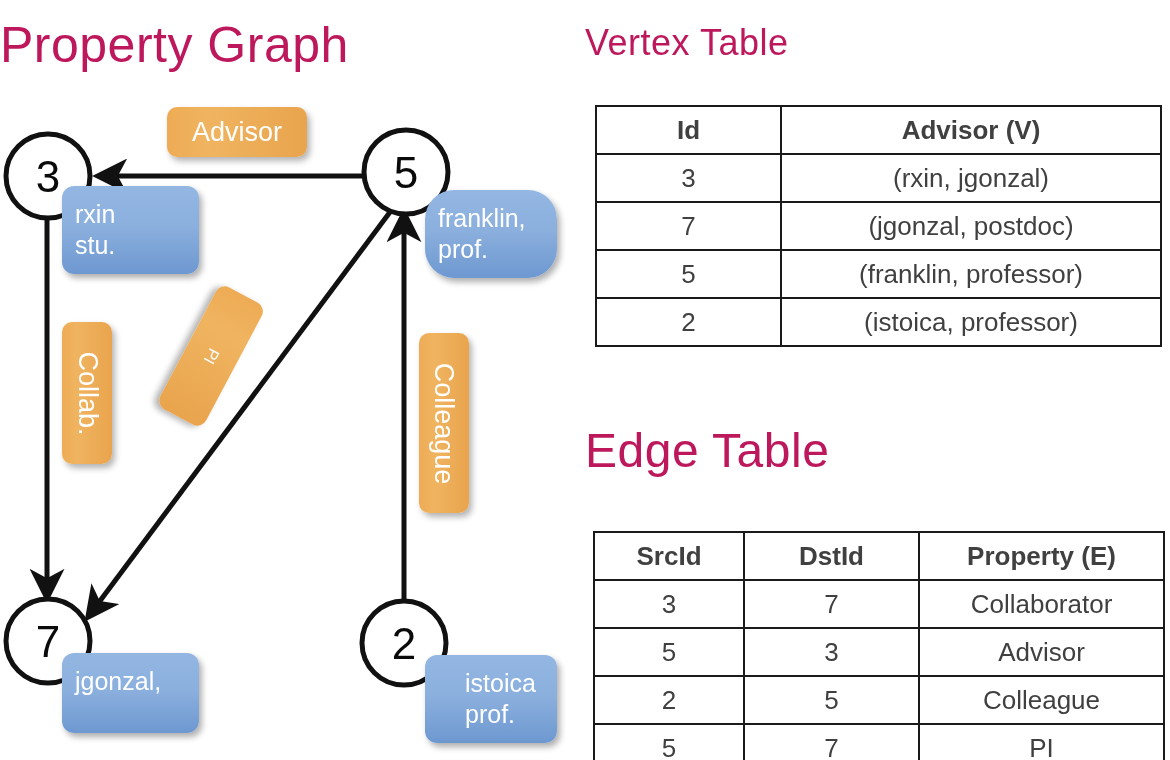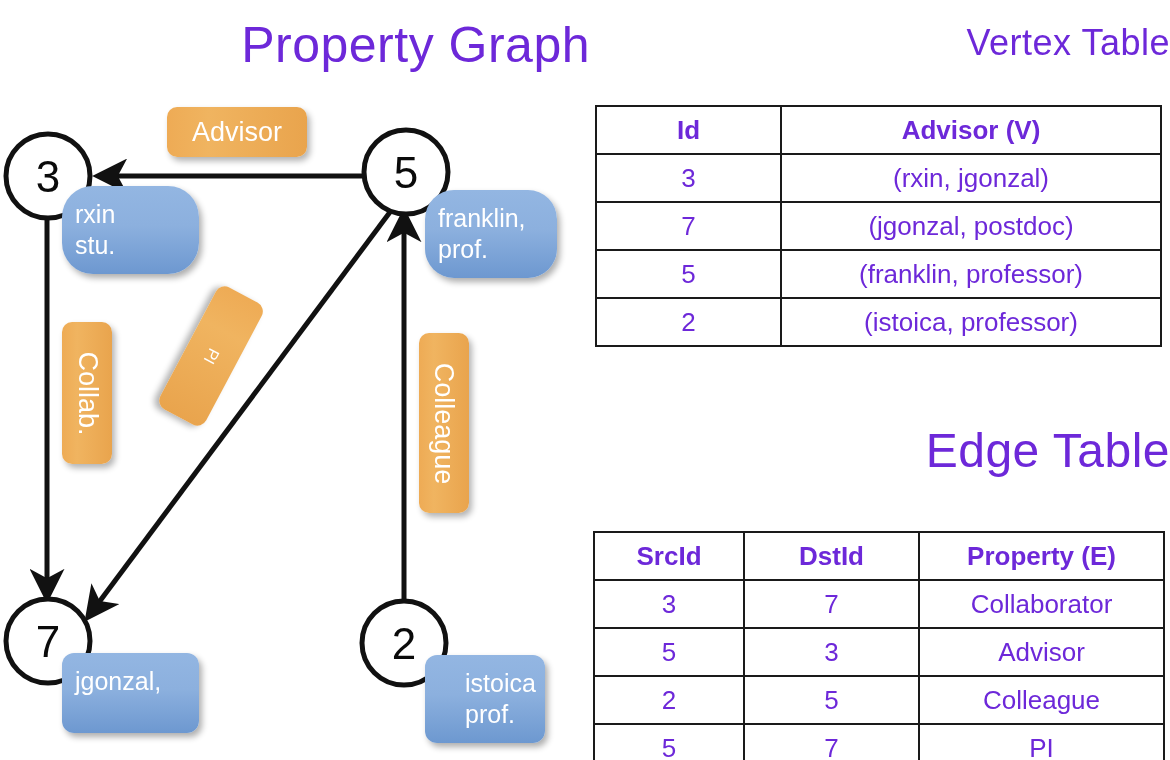--- a/index.html
+++ b/index.html
@@ -10,24 +10,24 @@
     overflow:hidden;
     position:relative;
   }
   .stage{position:absolute;left:0;top:0;width:1170px;height:760px;}
 
   
   .title{
     position:absolute;
     font-family:"Liberation Sans", sans-serif;
     font-weight:300;
-    color:#6d28d9;
+    color:#be185d;
     letter-spacing:0.5px;
     white-space:nowrap;
-    text-align:right;
+    text-align:left;
   }
   #title-property-graph{left:0;top:14px;width:590px;font-size:50px;line-height:62px;}
   #title-vertex-table{left:585px;top:12px;width:585px;font-size:36px;line-height:62px;}
   #title-edge-table{left:585px;top:420px;width:585px;font-size:48px;line-height:62px;}
 
   
   #graph-svg{position:absolute;left:0;top:0;width:590px;height:760px;}
 
   
   .node-num{
@@ -78,21 +78,21 @@
     position:absolute;
     border-collapse:collapse;
     table-layout:fixed;
     font-family:"Liberation Sans", sans-serif;
   }
   .tbl td,.tbl th{
     border:2px solid #1a1a1a;
     text-align:center;
     font-weight:300;
     font-size:26px;
-    color:#6d28d9;
+    color:#404040;
     padding:0;
     height:46px;
     background:#ffffff;
   }
   .tbl th{font-weight:700;font-size:26px;}
   .vcell{background:#d9e2f3;}
   .ecell{background:#f7e0c8;}
   #vertex-table{left:595px;top:105px;width:565px;}
   #edge-table{left:593px;top:491px;width:570px;margin-top:40px;}
 </style>
@@ -124,35 +124,35 @@
     <circle cx="406" cy="172" r="42" fill="#ffffff" stroke="#111111" stroke-width="5"></circle>
     <circle cx="48" cy="641" r="42" fill="#ffffff" stroke="#111111" stroke-width="5"></circle>
     <circle cx="404" cy="643" r="42" fill="#ffffff" stroke="#111111" stroke-width="5"></circle>
   </svg>
 
   <div class="node-num" style="left:8px;top:155px;width:80px;">3</div>
   <div class="node-num" style="left:366px;top:151px;width:80px;">5</div>
   <div class="node-num" style="left:8px;top:620px;width:80px;">7</div>
   <div class="node-num" style="left:364px;top:622px;width:80px;">2</div>
 
-  <div class="bluebox" style="left:62px;top:186px;width:137px;height:88px;border-radius:31px;">
+  <div class="bluebox" style="left:62px;top:186px;width:137px;height:88px;">
     <div>rxin</div>
     <div>stu.</div>
   </div>
 
   <div class="bluebox" style="left:425px;top:190px;width:132px;height:88px;border-radius:29px;">
     <div>franklin,</div>
     <div>prof.</div>
   </div>
 
   <div class="bluebox" style="left:62px;top:653px;width:137px;height:80px;">
     <div>jgonzal,</div>
   </div>
 
-  <div class="bluebox" style="left:425px;top:655px;width:120px;height:88px;padding-left:40px;">
+  <div class="bluebox" style="left:425px;top:655px;width:132px;height:88px;padding-left:40px;">
     <div>istoica</div>
     <div>prof.</div>
   </div>
 
   <div class="orangebox ob-h" style="left:167px;top:107px;width:140px;height:50px;">
     <span>Advisor</span>
   </div>
 
   <div class="orangebox ob-v" style="left:62px;top:322px;width:50px;height:142px;">
     <span>Collab.</span>

